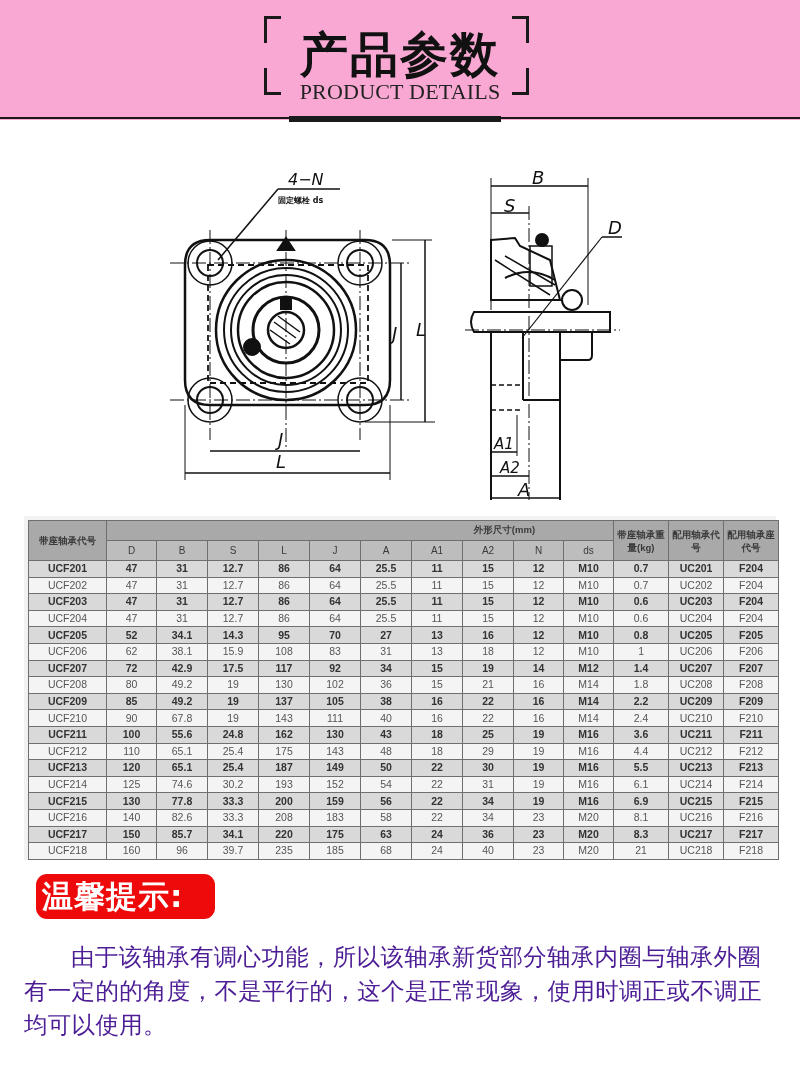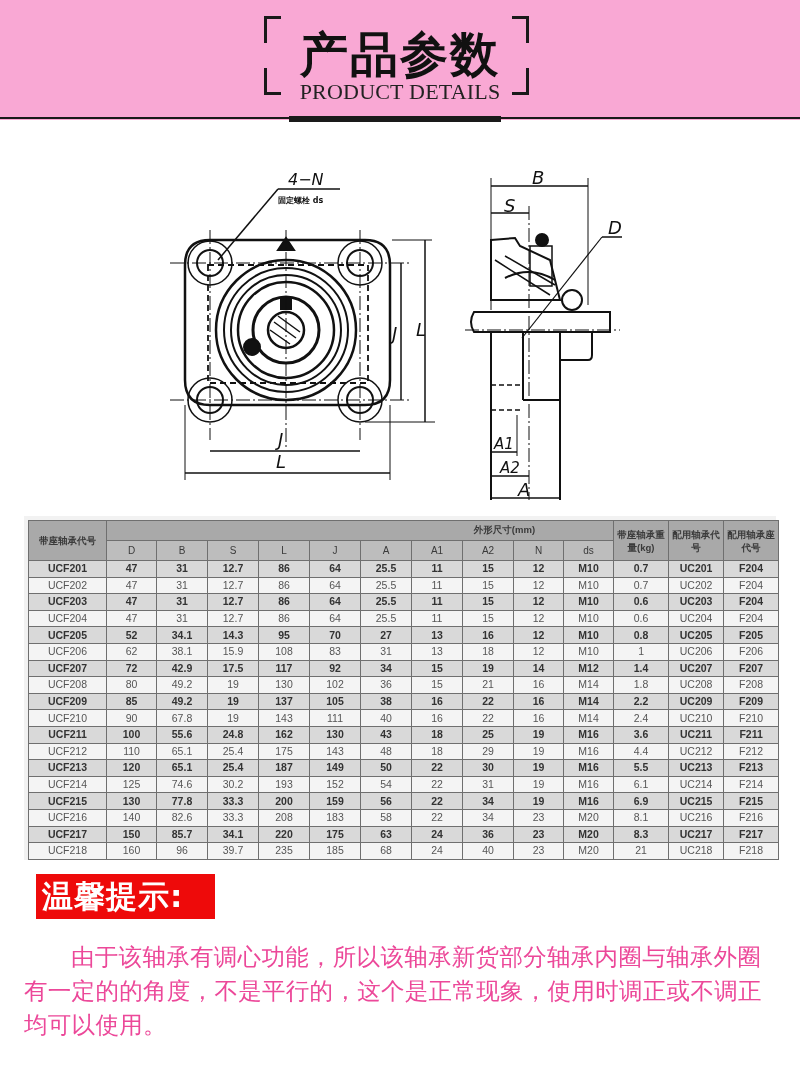--- a/index.html
+++ b/index.html
@@ -57,25 +57,25 @@
   }
   table.spec th.wrap { white-space: normal; line-height: 13px; font-size: 9.5px; }
   table.spec th.sub { background: #bdbdbd; font-weight: normal; font-size: 10px; }
   table.spec td { height: 15.6px; line-height: 15px; font-size: 10.5px; }
   table.spec tr.odd td { background: #d9d9d9; font-weight: bold; color: #333; }
   table.spec tr.even td { background: #f4f4f4; color: #555; }
   
   .tip-badge {
     position: absolute; left: 36px; top: 874px; width: 179px; height: 45px;
     background: #ee0a0a; color: #fff; font-size: 31px; font-weight: bold;
-    line-height: 45px; padding-left: 6px; box-sizing: border-box; letter-spacing: 1px;
+    line-height: 45px; padding-left: 6px; box-sizing: border-box; letter-spacing: 1px; border-radius: 11px;
   }
   .tip-text {
     position: absolute; left: 24px; top: 940px; width: 752px;
-    font-size: 23.5px; line-height: 34px; color: #ec4899;
+    font-size: 23.5px; line-height: 34px; color: #4c1d95;
     text-indent: 2em; letter-spacing: 0.3px;
   }
 </style>
 </head>
 <body>
 
 <div class="banner">
   <div class="bracket br-tl"></div>
   <div class="bracket br-bl"></div>
   <div class="bracket br-tr"></div>

